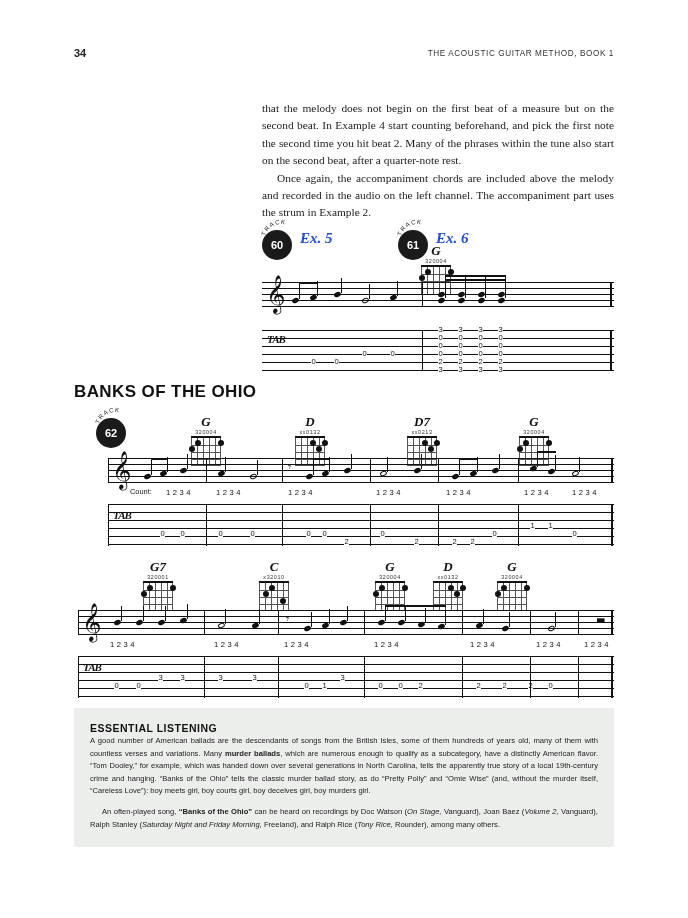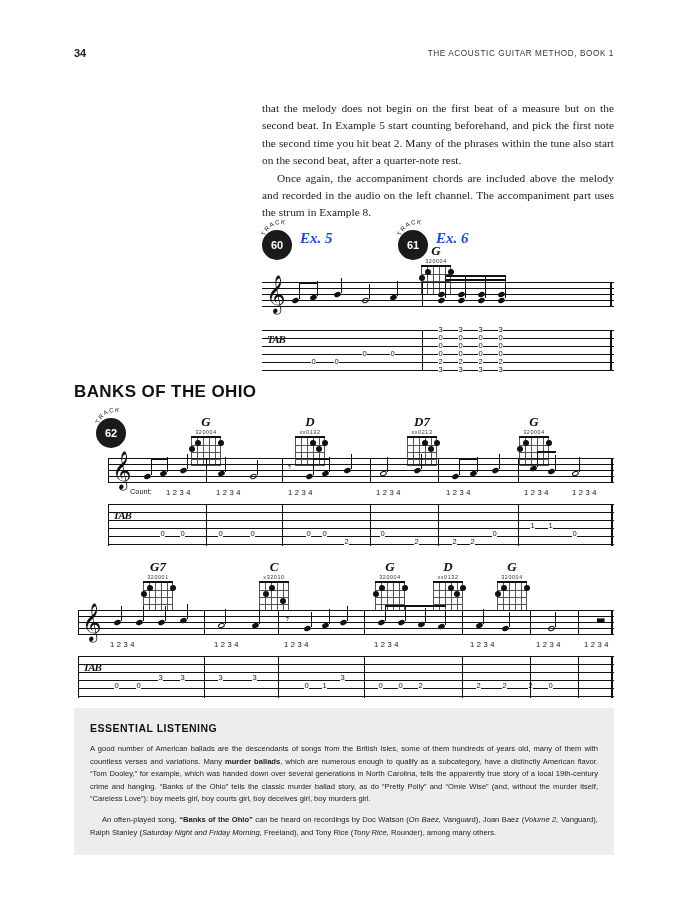--- a/index.html
+++ b/index.html
@@ -270,21 +270,21 @@
     background: #eceeec;
     padding: 14px 16px 16px 16px;
     box-sizing: border-box;
   }
   .el-title {
     font-family: "Liberation Sans", sans-serif;
     font-size: 10.5px;
     font-weight: bold;
     letter-spacing: 0.5px;
     color: #111;
-    margin-bottom: 9px;
+    margin-bottom: 1px;
   }
   .el-body {
     font-family: "Liberation Sans", sans-serif;
     font-size: 7.6px;
     line-height: 12.6px;
     color: #1b1b1b;
     text-align: justify;
   }
   .el-body p { margin: 0; }
   .el-body p + p { margin-top: 8px; text-indent: 12px; }
@@ -295,22 +295,22 @@
 <body>
 
 <div class="page">
 
   <div class="pg-header">
     <div class="folio">34</div>
     <div class="running-head">THE ACOUSTIC GUITAR METHOD, BOOK 1</div>
   </div>
 
   <div class="bodytext">
-    <p>that the melody does not begin on the first beat of a measure but on the second beat. In Example 5 start counting beforehand, and pick the first note the second time you hit beat 2. Many of the phrases within the tune also start on the second beat, after a quarter-note rest.</p>
-    <p>Once again, the accompaniment chords are included above the melody and recorded in the audio on the left channel. The accompaniment part uses the strum in Example 8.</p>
+    <p>that the melody does not begin on the first beat of a measure but on the second beat. In Example 4 start counting beforehand, and pick the first note the second time you hit beat 2. Many of the phrases within the tune also start on the second beat, after a quarter-note rest.</p>
+    <p>Once again, the accompaniment chords are included above the melody and recorded in the audio on the left channel. The accompaniment part uses the strum in Example 2.</p>
   </div>
 
   <div class="track" style="left:262px; top:224px;">
     <div class="arc">
       <svg width="34" height="16" viewBox="0 0 34 16">
         <path id="arcpath60" d="M1,15 A16,15 0 0,1 33,15" fill="none"></path>
         <text font-family="Liberation Sans, sans-serif" font-size="6" letter-spacing="1.2" fill="#1a1a1a">
           <textPath href="#arcpath60" startOffset="6%">TRACK</textPath>
         </text>
       </svg>
@@ -826,17 +826,17 @@
     <div class="barline" style="left:452px; top:46px; height:42px;"></div>
     <div class="tabnum" style="left:470px; top:72px;">0</div>
     <div class="barline" style="left:500px; top:46px; height:42px;"></div>
     <div class="barline thick" style="left:533px; top:46px; height:42px;"></div>
   </div>
 
   <div class="el-box">
     <div class="el-title">ESSENTIAL LISTENING</div>
     <div class="el-body">
       <p><span>A good number of American ballads are the descendants of songs from the British Isles, some of them hundreds of years old, many of them with countless verses and variations. Many </span><b>murder ballads</b><span>, which are numerous enough to qualify as a subcategory, have a distinctly American flavor. “Tom Dooley,” for example, which was handed down over several generations in North Carolina, tells the apparently true story of a local 19th-century crime and hanging. “Banks of the Ohio” tells the classic murder ballad story, as do “Pretty Polly” and “Omie Wise” (and, without the murder itself, “Careless Love”): boy meets girl, boy courts girl, boy deceives girl, boy murders girl.</span></p>
-      <p><span>An often-played song, </span><b>“Banks of the Ohio”</b><span> can be heard on recordings by Doc Watson (</span><i>On Baez,</i><span> Vanguard), Joan Baez (</span><i>Volume 2,</i><span> Vanguard), Ralph Stanley (</span><i>Saturday Night and Friday Morning,</i><span> Freeland), and Tony Rice (</span><i>Tony Rice,</i><span> Rounder), among many others.</span></p>
+      <p><span>An often-played song, </span><b>“Banks of the Ohio”</b><span> can be heard on recordings by Doc Watson (</span><i>On Stage,</i><span> Vanguard), Joan Baez (</span><i>Volume 2,</i><span> Vanguard), Ralph Stanley (</span><i>Saturday Night and Friday Morning,</i><span> Freeland), and Ralph Rice (</span><i>Tony Rice,</i><span> Rounder), among many others.</span></p>
     </div>
   </div>
 
 </div>
 
 </body></html>

